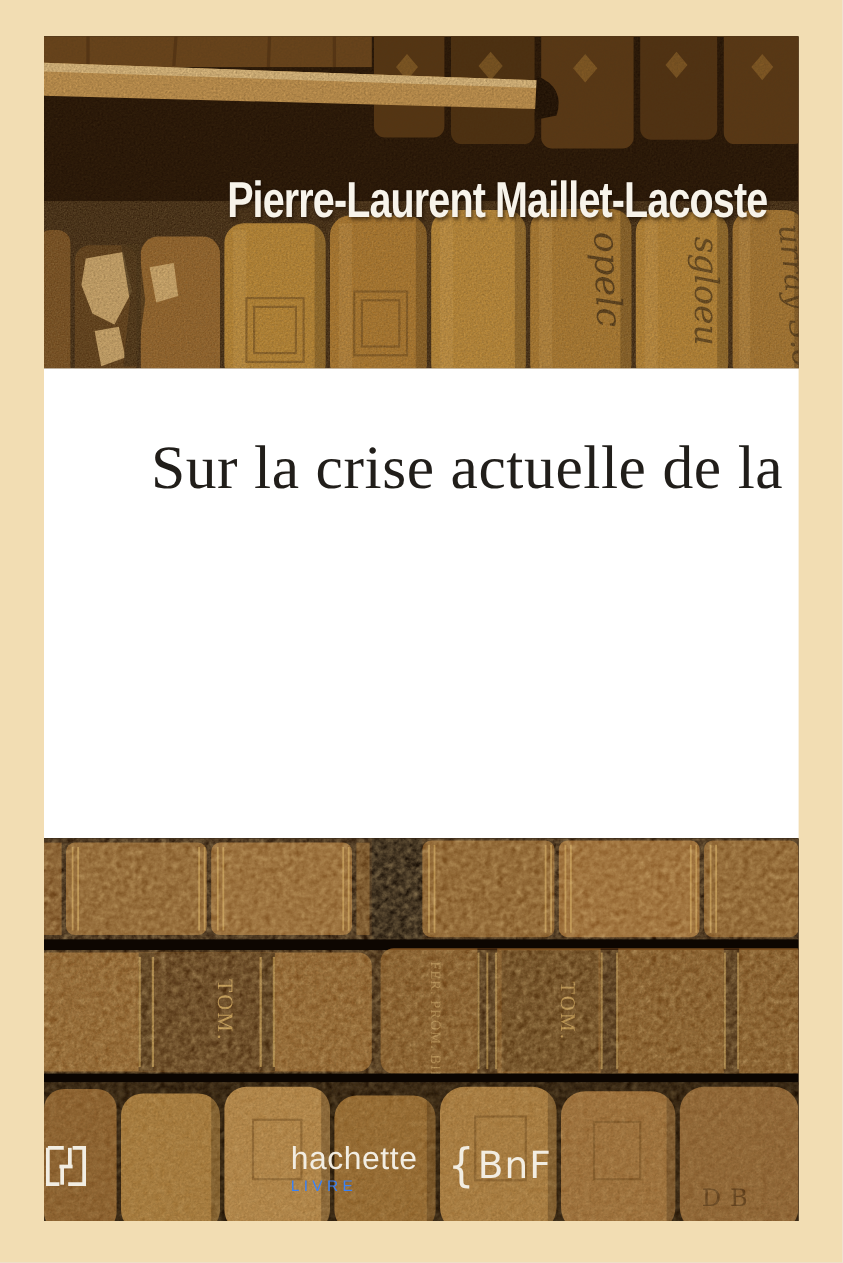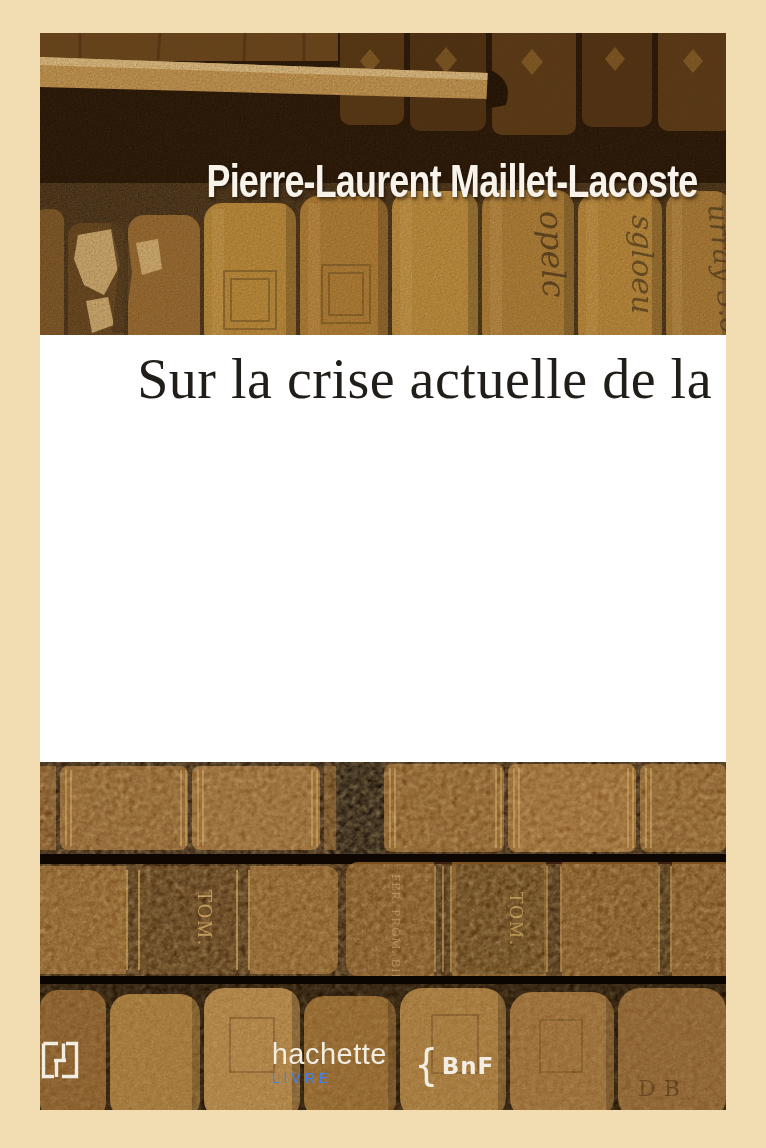--- a/index.html
+++ b/index.html
@@ -28,44 +28,45 @@
     letter-spacing:-1px;white-space:nowrap;
     color:#f7f3ea;
     transform:scaleX(0.78);transform-origin:100% 50%;
     text-shadow:2px 3px 4px rgba(25,12,0,.55), 0 0 2px rgba(25,12,0,.4);
   }
   .title{
     font-family:"Liberation Serif",serif;
     font-size:56px;line-height:68px;
     color:#211e1a;text-align:right;
     letter-spacing:0.5px;
+    margin-top:47px;
   }
   .logos{
     position:absolute;left:0;right:0;top:278px;
-    display:flex;justify-content:center;align-items:flex-end;gap:26px;
+    display:flex;justify-content:center;align-items:flex-start;gap:26px;
   }
   .hachette{display:flex;align-items:center;gap:9px;}
   .h-icon{display:block;}
   .h-text{display:flex;flex-direction:column;}
   .h-name{
     font-size:29px;line-height:29px;color:#f2ede2;letter-spacing:.5px;
     font-family:"Liberation Sans",sans-serif;
   }
   .h-sub{
     font-size:14px;line-height:16px;color:#3b82f6;letter-spacing:4px;
     margin-top:1px;font-family:"Liberation Sans",sans-serif;
   }
   .bnf{display:flex;align-items:center;color:#f2ede2;}
   .bnf-brace{
     font-family:"DejaVu Sans",sans-serif;font-size:42px;line-height:40px;
     font-weight:400;transform:scaleX(.9);margin-right:2px;
   }
   .bnf-name{
-    font-family:"DejaVu Sans",sans-serif;font-weight:bold;
-    font-size:23px;line-height:36px;letter-spacing:1px;
+    font-family:"DejaVu Sans",sans-serif;font-weight:normal;
+    font-size:34px;line-height:36px;letter-spacing:1px;
   }
 </style>
 </head>
 <body>
 
 <div class="page">
 
   <div class="photo top-photo">
     <svg width="686" height="302" viewBox="0 0 686 302">
       <defs>

